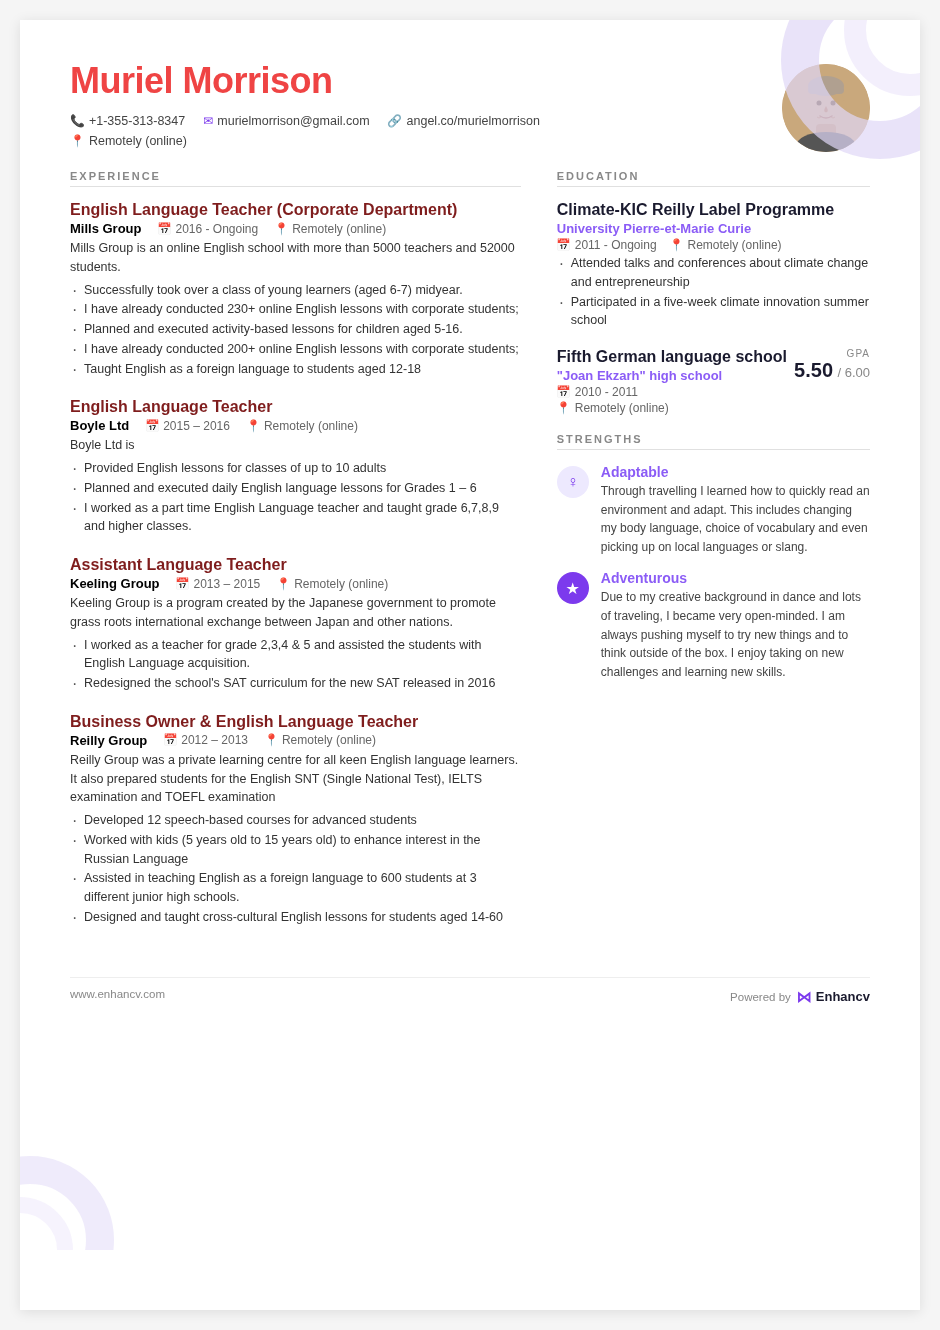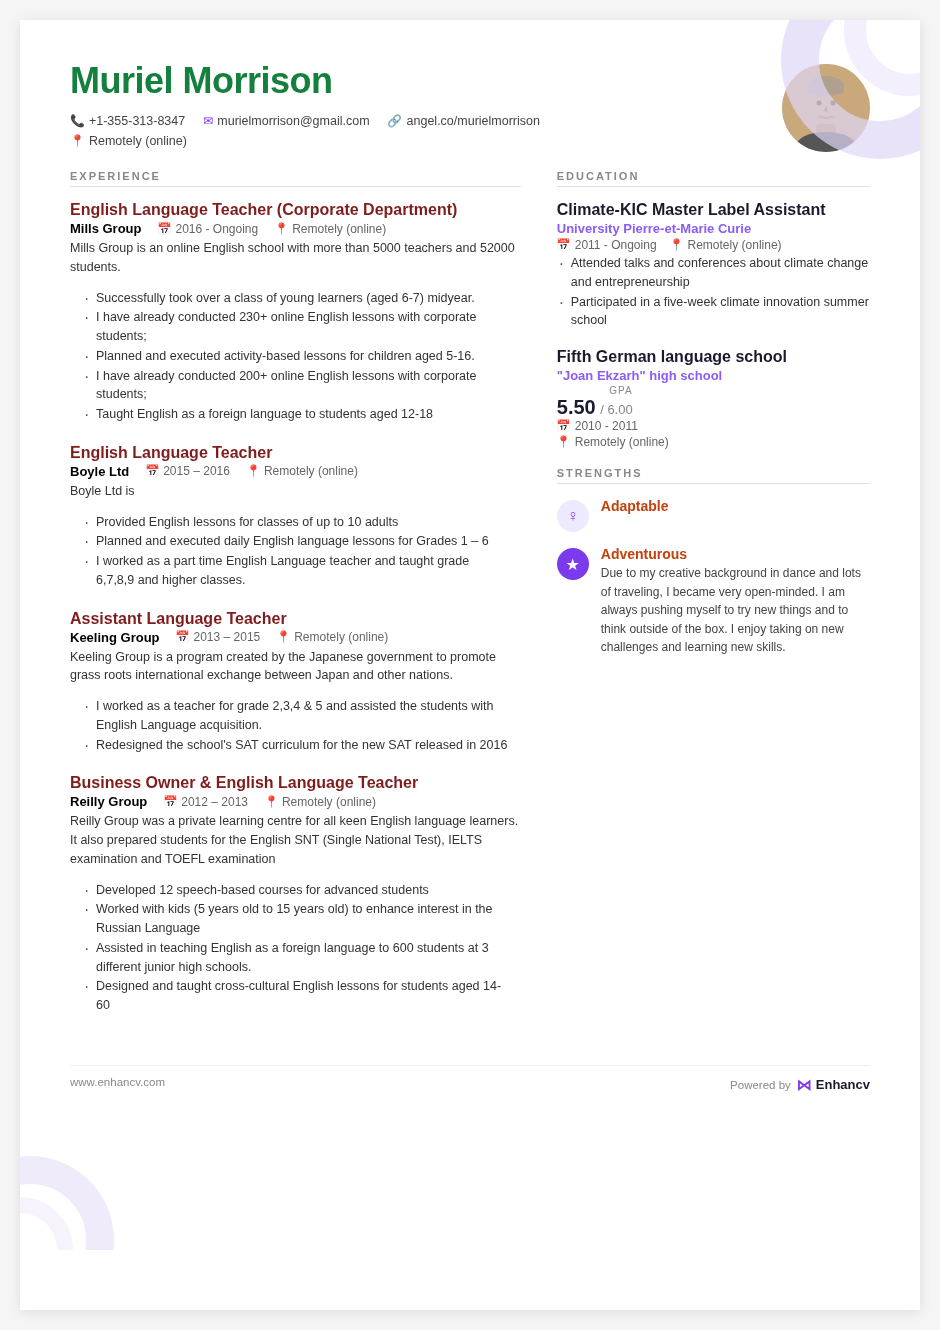--- a/index.html
+++ b/index.html
@@ -42,21 +42,21 @@
     .header {
       display: flex;
       align-items: flex-start;
       justify-content: space-between;
       margin-bottom: 18px;
     }
     .header-left { flex: 1; }
     .header-name {
       font-size: 36px;
       font-weight: 800;
-      color: #15803d;
+      color: #ef4444;
       letter-spacing: -0.5px;
       margin-bottom: 12px;
     }
     .header-contacts {
       display: flex;
       flex-wrap: wrap;
       gap: 4px 18px;
       font-size: 12.5px;
       color: #444;
       align-items: center;
@@ -127,21 +127,21 @@
       display: flex;
       align-items: center;
       gap: 3px;
     }
     .exp-desc {
       font-size: 12.5px;
       color: #333;
       margin-bottom: 4px;
       line-height: 1.5;
     }
-    .exp-bullets { list-style: none; padding: 0; margin: 12px; }
+    .exp-bullets { list-style: none; padding: 0; margin: 0; }
     .exp-bullets li {
       font-size: 12.5px;
       color: #333;
       line-height: 1.5;
       padding-left: 14px;
       position: relative;
       margin-bottom: 1px;
     }
     .exp-bullets li::before {
       content: '·';
@@ -172,21 +172,20 @@
       display: flex;
       align-items: center;
       gap: 3px;
       margin-bottom: 2px;
       flex-wrap: wrap;
     }
     .edu-gpa-row {
       display: flex;
       align-items: flex-start;
       justify-content: space-between;
-      flex-direction: column;
     }
     .edu-gpa-block {
       text-align: right;
     }
     .gpa-label {
       font-size: 10px;
       color: #888;
       text-transform: uppercase;
       letter-spacing: 1px;
     }
@@ -234,21 +233,21 @@
       flex-shrink: 0;
       margin-top: 2px;
     }
     .strength-icon-wrap.purple { background: #ede9fe; }
     .strength-icon-wrap.purple-dark { background: #7c3aed; }
     .strength-icon-text { font-size: 16px; }
     .strength-body {}
     .strength-name {
       font-size: 14px;
       font-weight: 700;
-      color: #c2410c;
+      color: #8b5cf6;
       margin-bottom: 2px;
     }
     .strength-desc {
       font-size: 12px;
       color: #444;
       line-height: 1.55;
     }
 
     
     .resume-footer {
@@ -414,21 +413,21 @@
               <li>Designed and taught cross-cultural English lessons for students aged 14-60</li>
             </ul>
   </div>
         </div>
     </div>
 
     <div class="right-col">
       <div class="section-title">EDUCATION</div>
       <div id="edu-list">
           <div class="edu-item">
-      <div class="edu-title">Climate-KIC Master Label Assistant</div>
+      <div class="edu-title">Climate-KIC Reilly Label Programme</div>
       <div class="edu-school">University Pierre-et-Marie Curie</div>
       <div class="edu-meta">
         <span>📅</span> 2011 - Ongoing
         &nbsp;&nbsp;<span>📍</span> Remotely (online)
       </div>
       <ul class="edu-bullets">
               <li>Attended talks and conferences about climate change and entrepreneurship</li>
               <li>Participated in a five-week climate innovation summer school</li>
             </ul>
     </div>
@@ -454,20 +453,21 @@
         </div>
 
       <div class="section-title" style="margin-top:18px;">STRENGTHS</div>
       <div id="strengths-list">
           <div class="strength-item">
     <div class="strength-icon-wrap purple">
       <span class="strength-icon-text" style="color:#7c3aed">♀</span>
     </div>
     <div class="strength-body">
       <div class="strength-name">Adaptable</div>
+      <div class="strength-desc">Through travelling I learned how to quickly read an environment and adapt. This includes changing my body language, choice of vocabulary and even picking up on local languages or slang.</div>
     </div>
   </div>
           <div class="strength-item">
     <div class="strength-icon-wrap purple-dark">
       <span class="strength-icon-text" style="color:#fff">★</span>
     </div>
     <div class="strength-body">
       <div class="strength-name">Adventurous</div>
       <div class="strength-desc">Due to my creative background in dance and lots of traveling, I became very open-minded. I am always pushing myself to try new things and to think outside of the box. I enjoy taking on new challenges and learning new skills.</div>
     </div>

